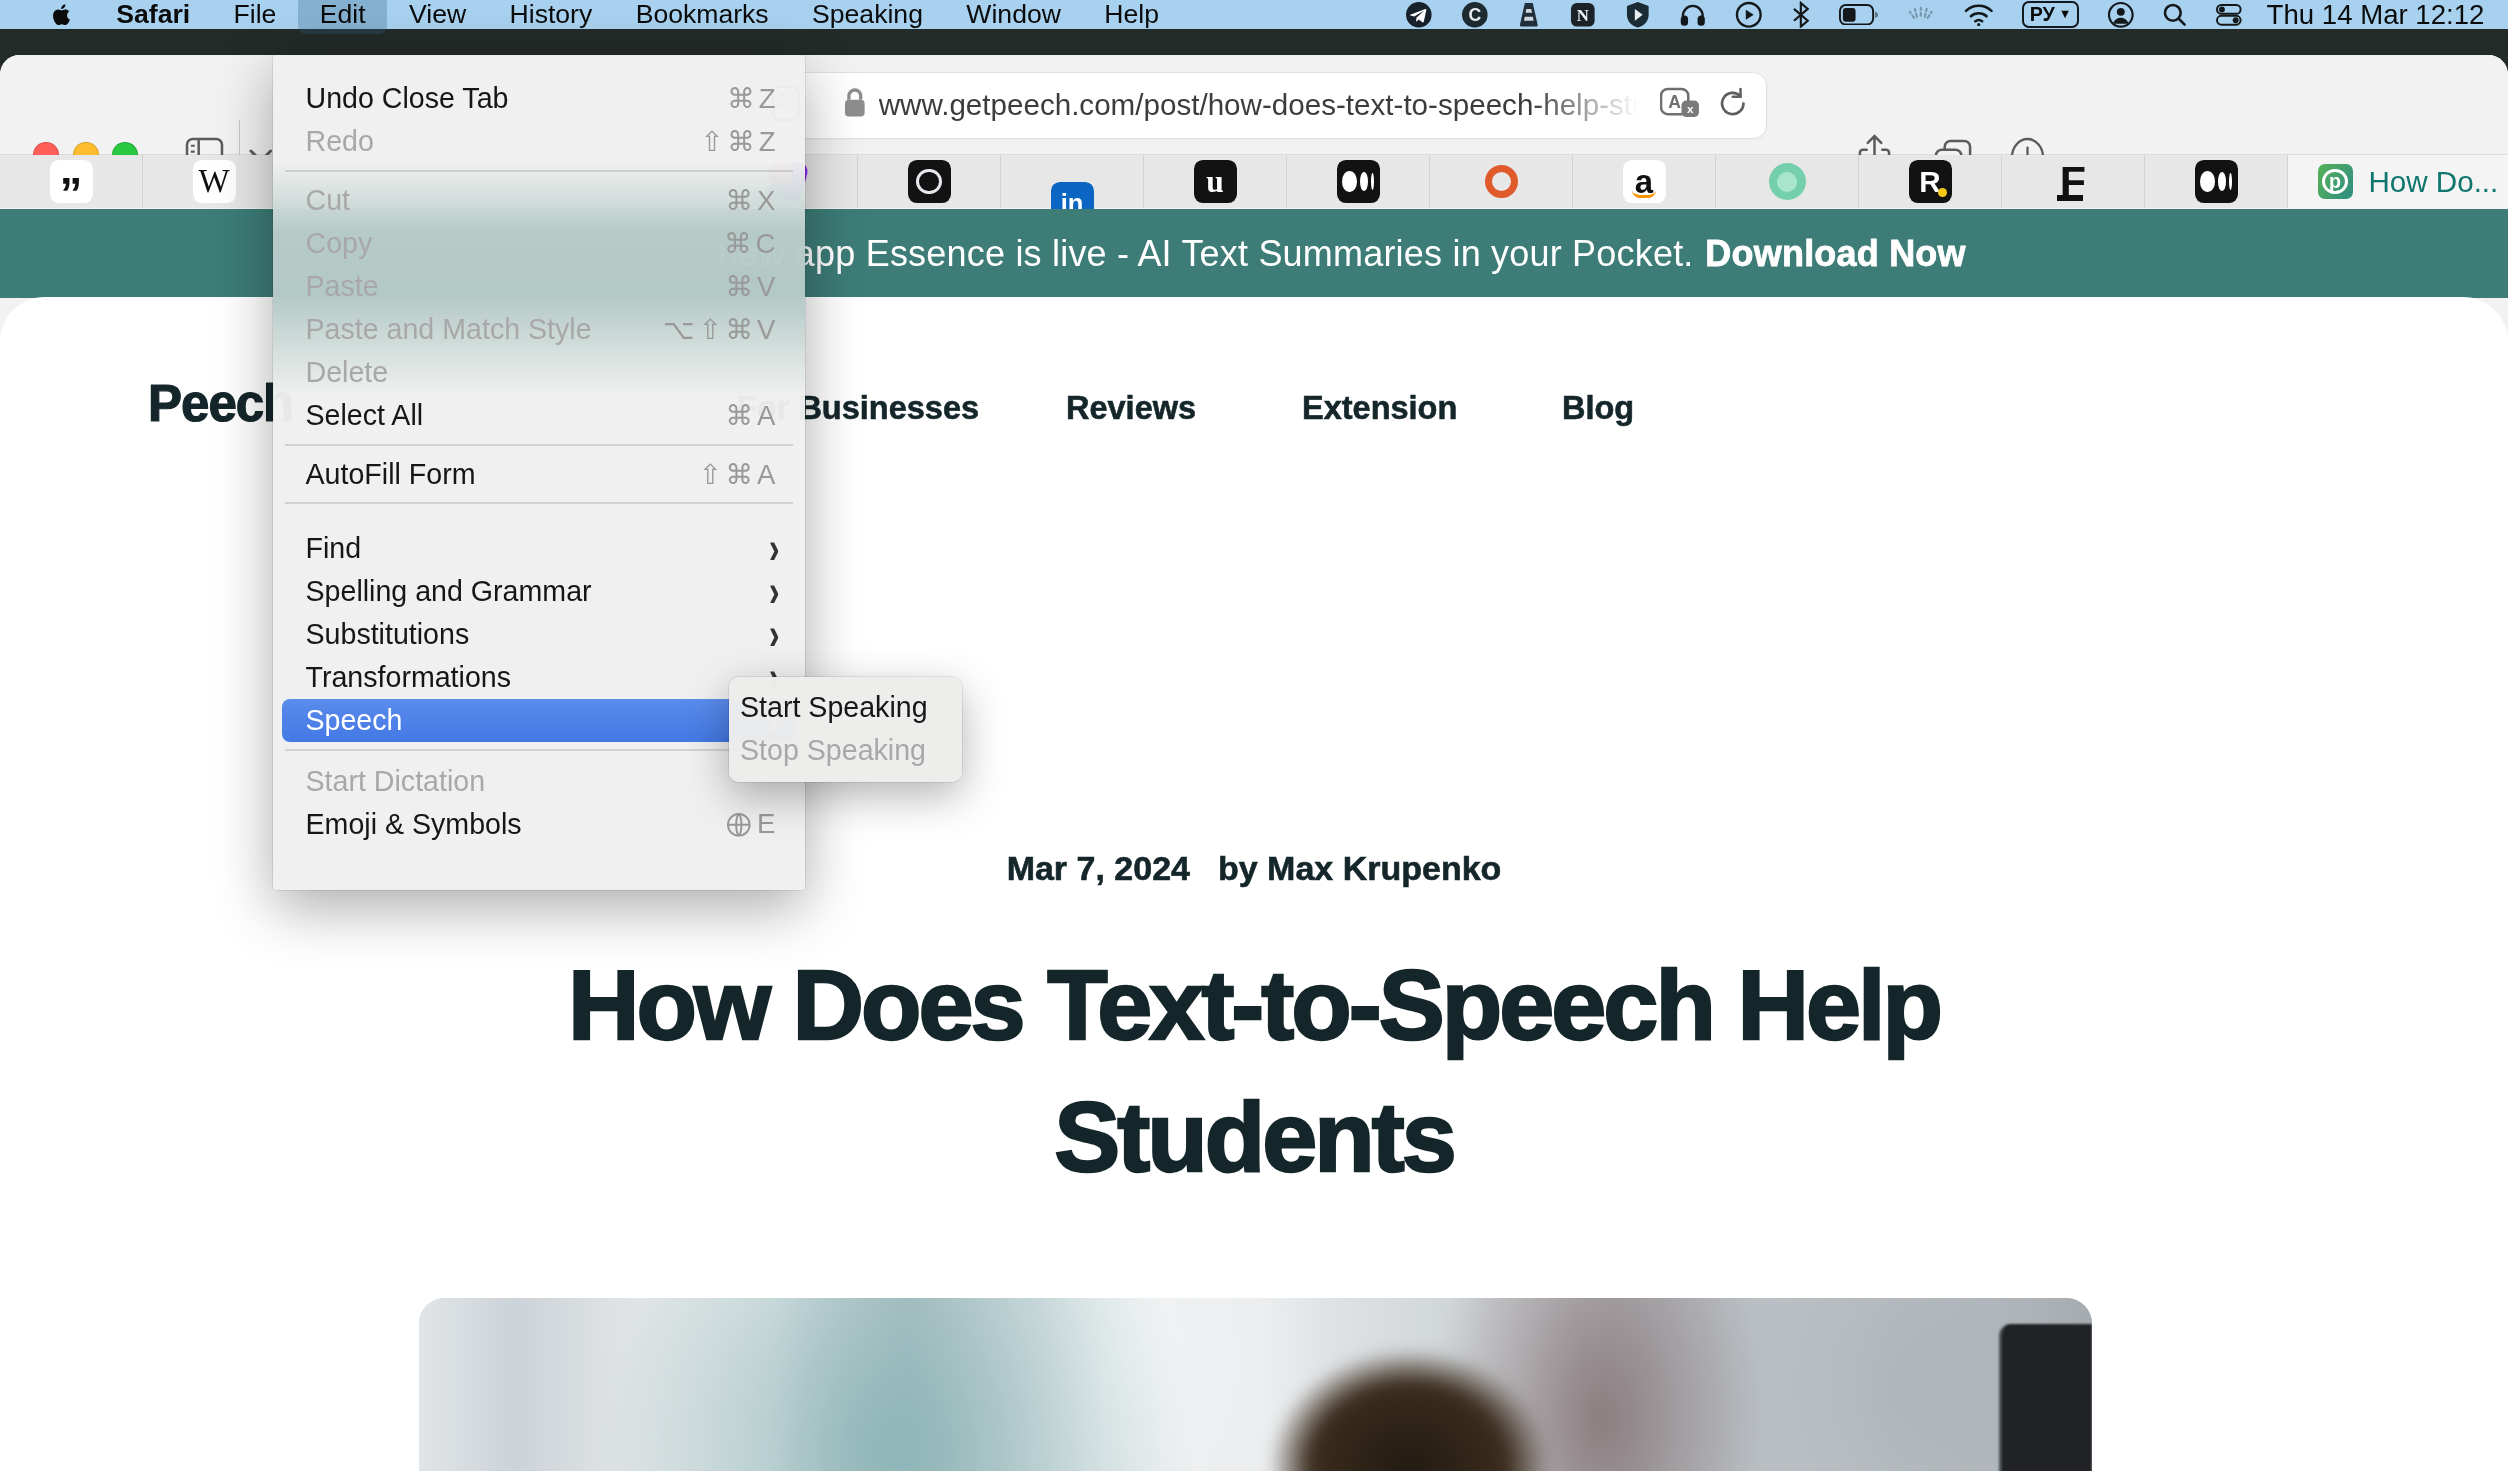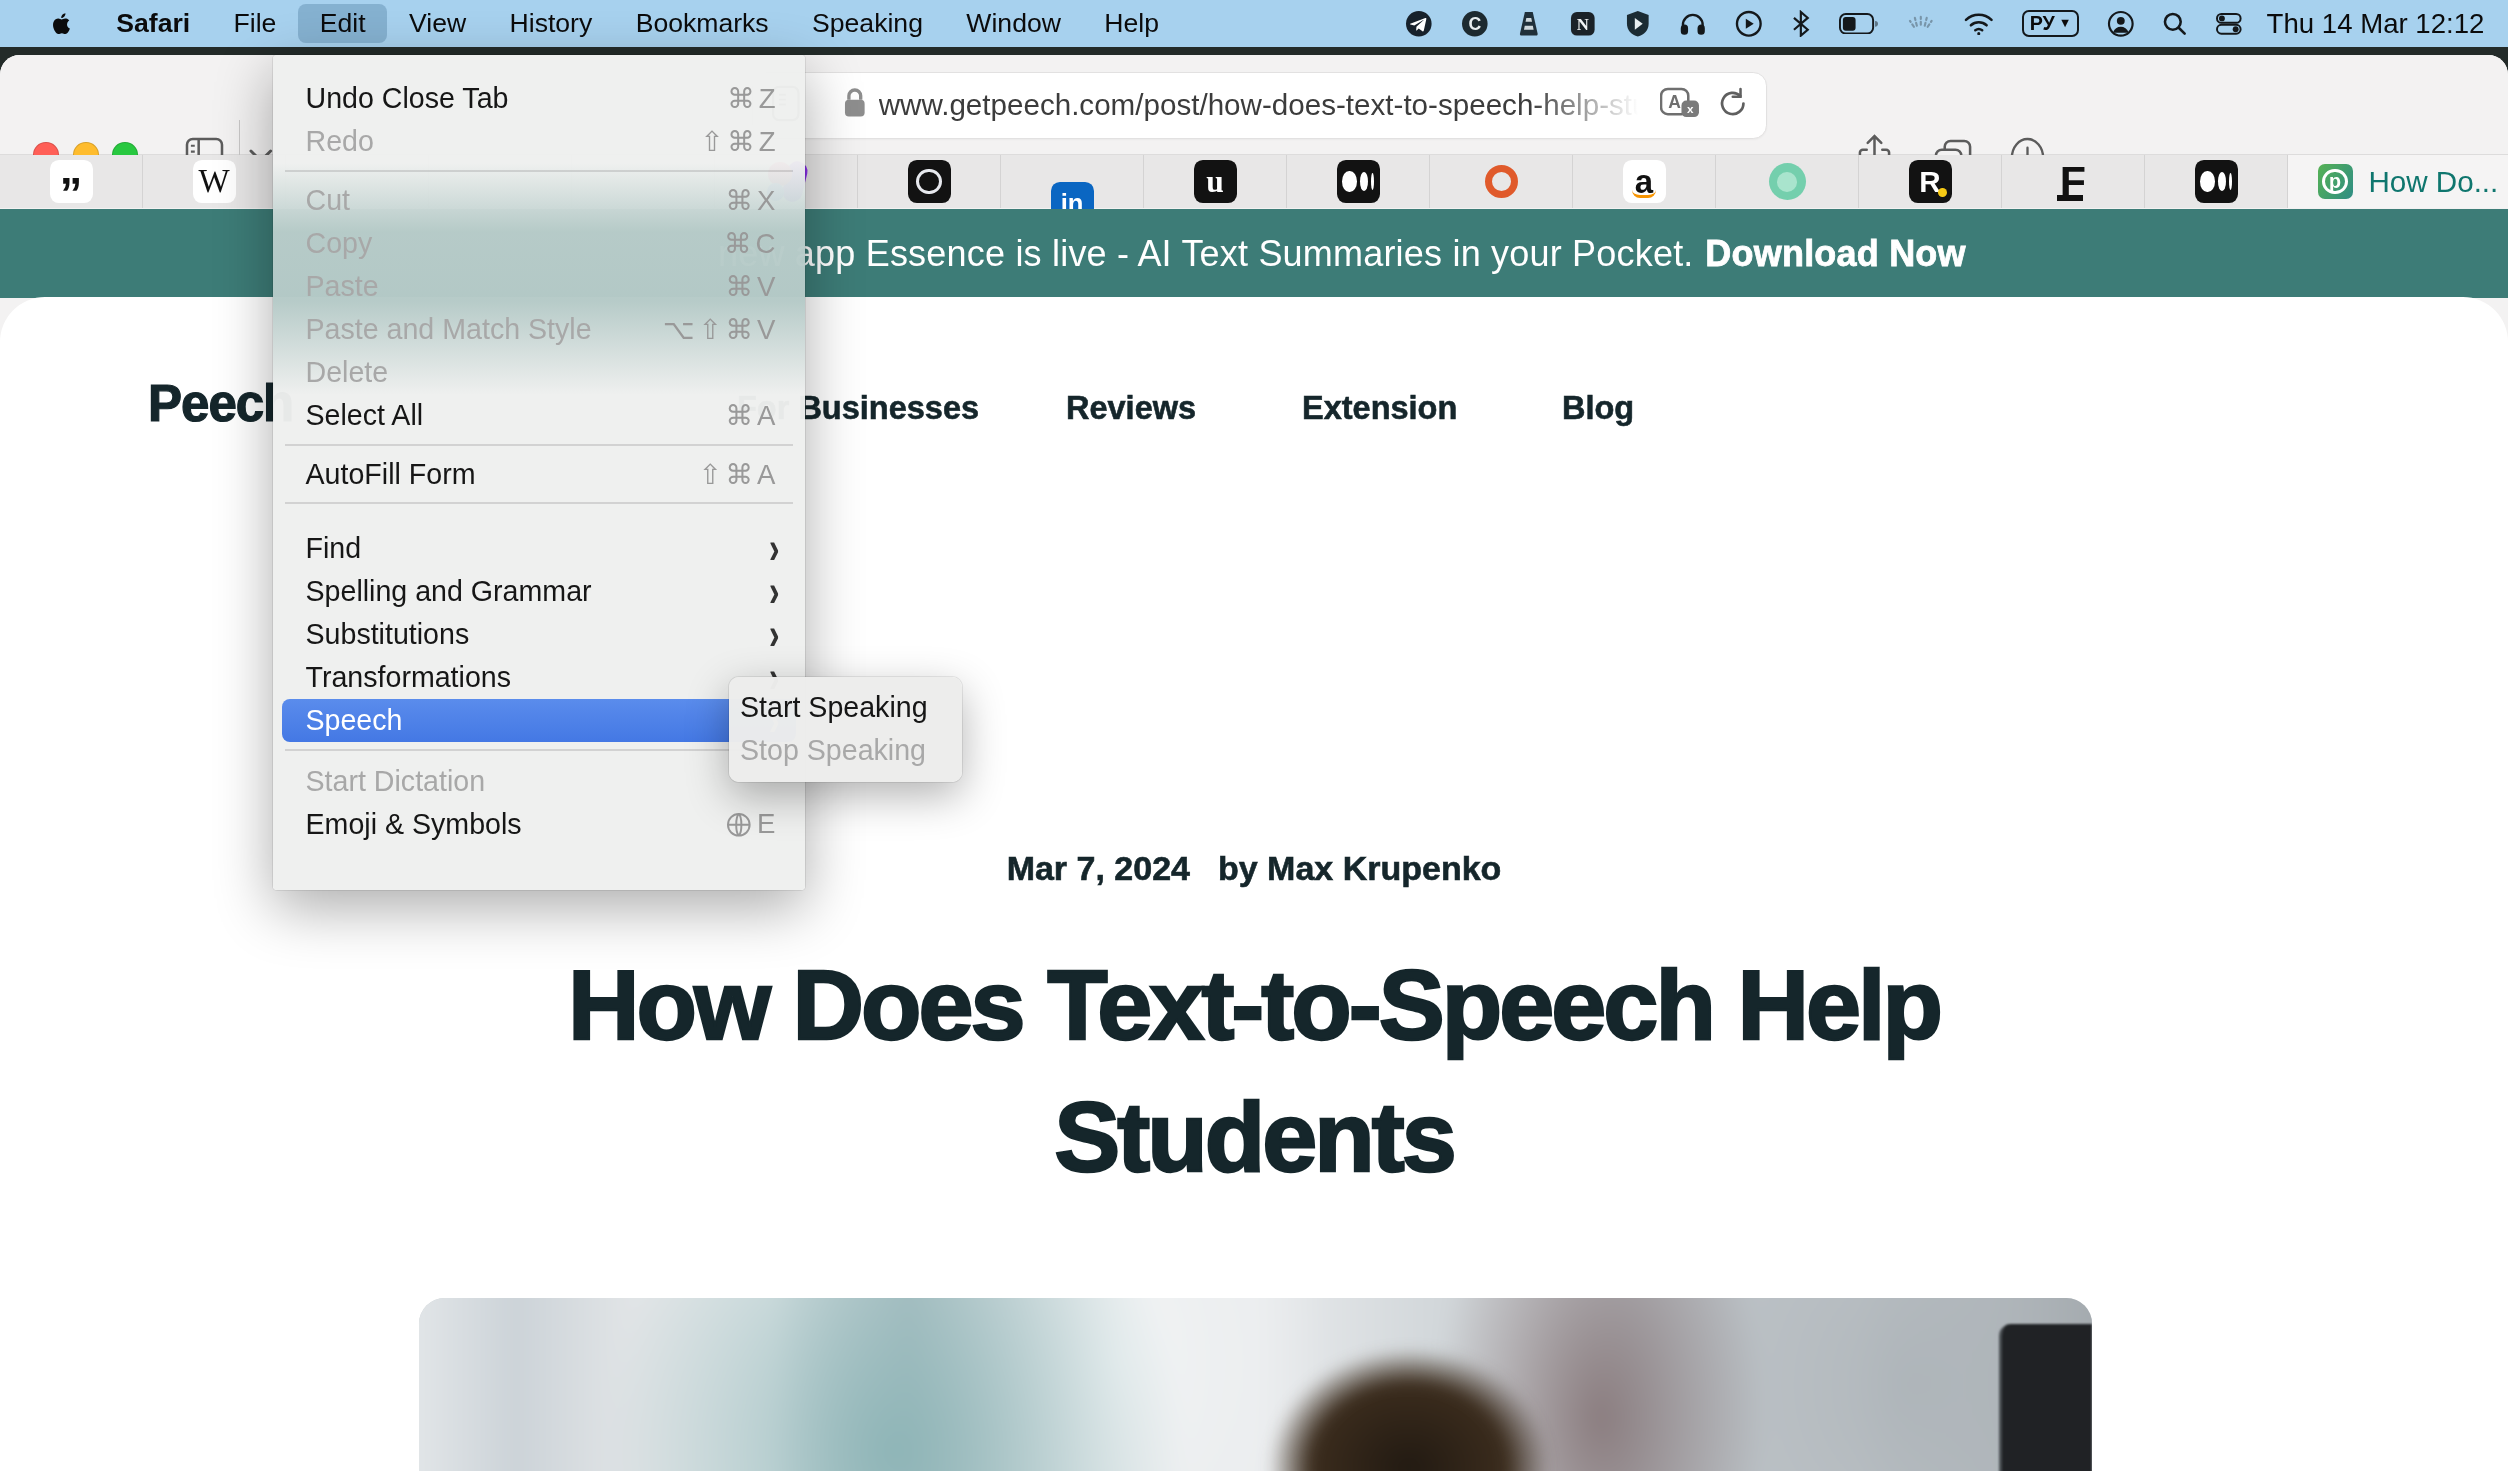--- a/index.html
+++ b/index.html
@@ -1,21 +1,21 @@
 <!DOCTYPE html>
 <html><head>
 <meta charset="utf-8">
 <style>
   html,body{margin:0;padding:0;background:#1c2422;}
   *{box-sizing:border-box;}
   body{font-family:"Liberation Sans","DejaVu Sans",sans-serif;}
   #screen{position:relative;width:2508px;height:1472px;overflow:hidden;background:#232b29;}
 
   
-  .menubar{position:absolute;left:0;top:0;width:2508px;height:47px;background:#a7d1ee;
+  .menubar{position:absolute;left:0;top:0;width:2508px;height:29px;background:#a7d1ee;
     display:flex;align-items:flex-end;color:#0b0b0c;font-size:26.6px;z-index:40;}
   .mb-left{display:flex;align-items:center;padding-left:29.6px;height:100%;}
   .mb-item{padding:0 21.7px;height:39px;display:flex;align-items:center;border-radius:7.9px;white-space:nowrap;}
   .mb-item.app{font-weight:700;}
   .mb-item.active{background:rgba(47,92,134,0.28);}
   .apple-wrap{padding:0 19.7px;display:flex;align-items:center;}
   .mb-right{margin-left:auto;display:flex;align-items:center;height:100%;}
   .st{padding:0 13.8px;display:flex;align-items:center;height:100%;}
   .clock{font-size:27.6px;padding:0 23.6px 0 9.9px;white-space:nowrap;}
   .inputsrc{border:2.5px solid #13181c;border-radius:6.9px;font-size:19.7px;font-weight:700;

